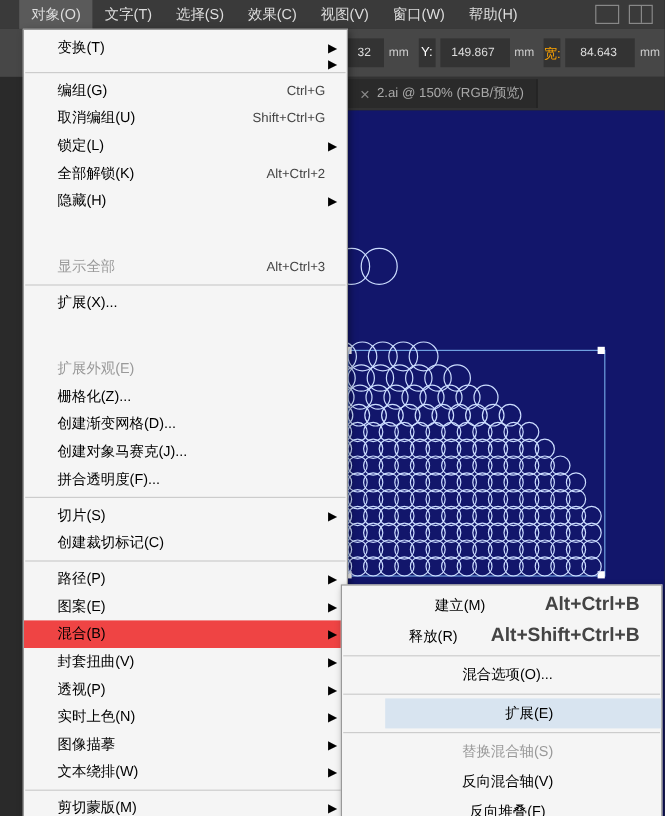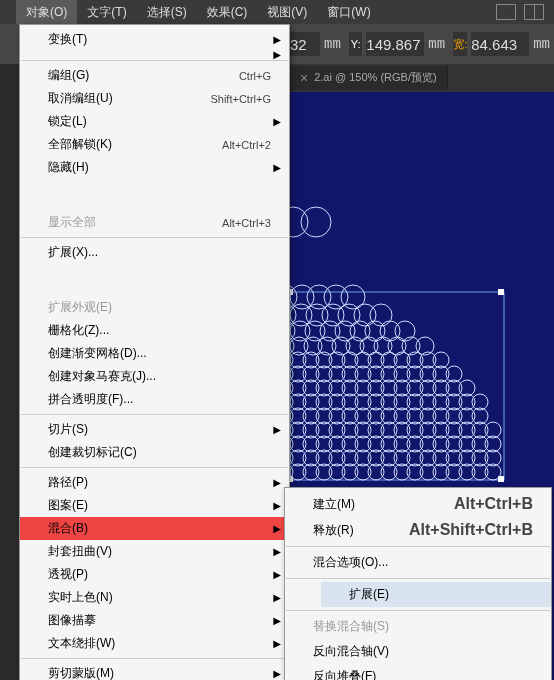--- a/index.html
+++ b/index.html
@@ -9,22 +9,22 @@
   .menu-item { padding: 4px 10px; color: #ddd; cursor: default; }
   .menu-item.active { background: #5a5a5a; }
   .menubar-icons { margin-left: auto; display: flex; gap: 8px; padding-right: 10px; }
   .mb-icon { width: 20px; height: 16px; border: 1px solid #888; display: inline-block; }
   .mb-icon.split { position: relative; }
   .mb-icon.split::after { content: ""; position: absolute; left: 50%; top: 0; bottom: 0; width: 1px; background: #888; }
   
   .control-bar { position: absolute; top: 24px; left: 0; right: 0; height: 40px; background: #474747; display: flex; align-items: center; gap: 4px; padding-left: 290px; }
   .ctrl-label { width: 16px; height: 24px; background: #333; color: #fff; display: flex; align-items: center; justify-content: center; font-size: 11px; }
   .ctrl-label.orange { color: #ffa500; }
-  .ctrl-input { width: 58px; height: 24px; background: #333; color: #ddd; border: none; text-align: left; padding-right: 3px; font-size: 15px; }
-  .unit { font-size: 14px; color: #ccc; margin-right: 4px; font-family: Liberation Mono, monospace; }
+  .ctrl-input { width: 58px; height: 24px; background: #333; color: #ddd; border: none; text-align: center; padding-right: 3px; font-size: 10px; }
+  .unit { font-size: 10px; color: #ccc; margin-right: 4px; }
   
   .tab-bar { position: absolute; top: 64px; left: 290px; right: 0; height: 28px; background: #333; display: flex; align-items: center; }
   .doc-tab { padding: 4px 10px; background: #2a2a2a; color: #aaa; font-size: 11px; border-right: 1px solid #222; display: flex; gap: 6px; }
   .tab-close { color: #888; font-size: 14px; }
   
   .canvas { position: absolute; top: 92px; left: 290px; right: 0; bottom: 0; background: #12166b; }
   .canvas svg { position: absolute; top: 0; left: 0; }
   
   .dropdown { position: absolute; top: 24px; left: 19px; width: 271px; background: #f5f5f5; color: #000; border: 1px solid #999; box-shadow: 2px 2px 6px rgba(0,0,0,0.4); padding: 3px 0; }
   .dropdown .itm { display: flex; align-items: center; padding: 3px 18px 3px 28px; font-size: 12px; position: relative; }
@@ -32,34 +32,35 @@
   .dropdown .itm.highlighted { background: #ef4444; justify-content: center; }
   .dropdown .itm .lbl { flex: 1; }
   .dropdown .itm .sc { color: #444; font-size: 11px; }
   .dropdown .itm .arrow { position: absolute; right: 8px; font-size: 10px; }
   .dropdown .sep { height: 1px; background: #ccc; margin: 3px 1px; }
   
   .submenu { position: absolute; top: 487px; left: 284px; width: 268px; background: #f5f5f5; color: #000; border: 1px solid #999; box-shadow: 2px 2px 6px rgba(0,0,0,0.4); padding: 3px 0; }
   .submenu .itm { display: flex; align-items: center; padding: 4px 18px 4px 28px; font-size: 12px; }
   .submenu .itm.disabled { color: #999; }
   .submenu .itm.highlighted { background: #d8e4f0; margin-left: 36px; }
-  .submenu .itm .lbl { flex: 1; }
+  .submenu .itm .lbl { flex: 1; text-align: center; }
   .submenu .itm .sc { color: #444; font-size: 16px; font-weight: bold; }
   .submenu .sep { height: 1px; background: #ccc; margin: 3px 1px; }
 </style>
 </head>
 <body>
 
 <div class="menubar">
   <span class="menu-item active">对象(O)</span>
   <span class="menu-item">文字(T)</span>
   <span class="menu-item">选择(S)</span>
   <span class="menu-item">效果(C)</span>
   <span class="menu-item">视图(V)</span>
   <span class="menu-item">窗口(W)</span>
+  <span class="menu-item">帮助(H)</span>
   <div class="menubar-icons">
     <span class="mb-icon"></span>
     <span class="mb-icon split"></span>
   </div>
 </div>
 
 <div class="control-bar">
   <input class="ctrl-input" style="width: 30px;" value="32">
   <span class="unit">mm</span>
   <span class="ctrl-label">Y:</span>

